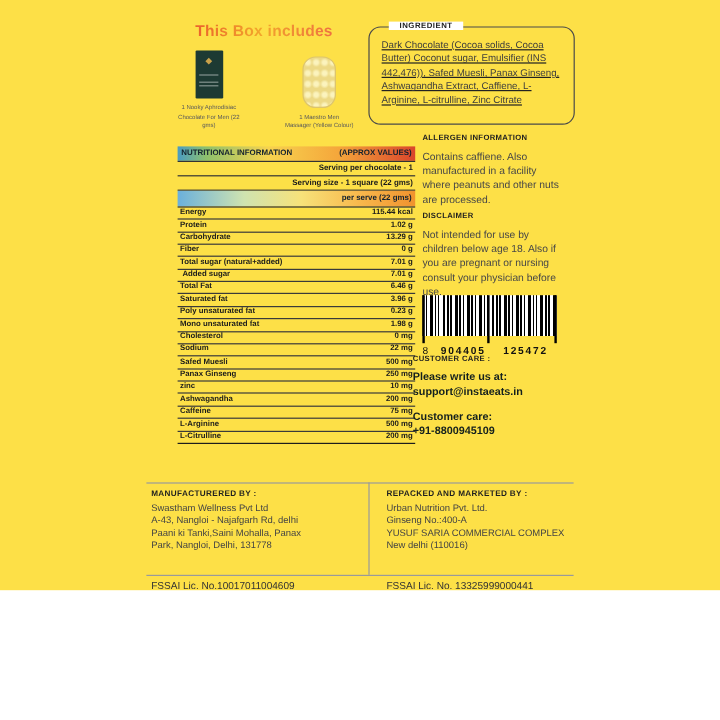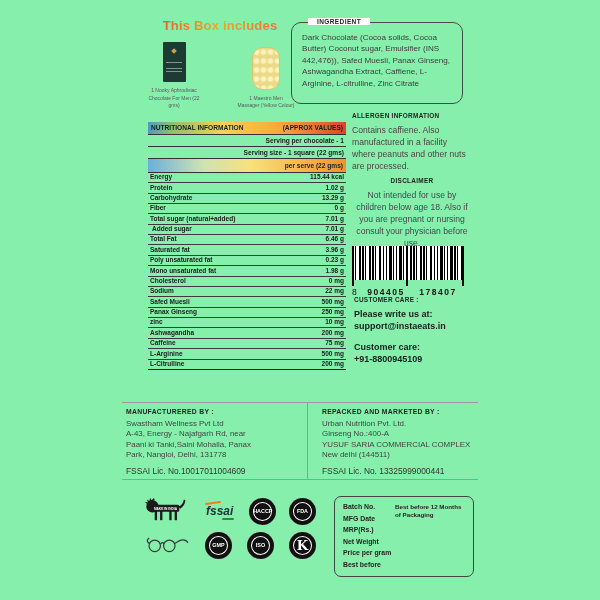--- a/index.html
+++ b/index.html
@@ -1,16 +1,16 @@
 <!DOCTYPE html>
 <html><head>
 <meta charset="utf-8">
 <style>
   html,body{margin:0;padding:0;background:#fff;}
-  .page{position:relative;width:600px;height:600px;background:#86efac;overflow:hidden;
+  .page{position:relative;width:600px;height:492px;background:#fde047;overflow:hidden;
         font-family:"Liberation Sans",sans-serif;color:#222;}
 
   
   .box-includes{position:absolute;left:138px;top:18px;width:164px;text-align:center;}
   .bi-title{font-size:13px;font-weight:bold;letter-spacing:.2px;color:#e8432c;}
   @supports ((-webkit-background-clip:text) or (background-clip:text)){
     .bi-title{background:linear-gradient(90deg,#e8432c 0%,#f2a52b 48%,#ed5a4a 100%);
       -webkit-background-clip:text;background-clip:text;color:transparent;}
   }
   .bi-items{display:flex;justify-content:center;gap:30px;margin-top:7px;align-items:flex-end;}
@@ -20,22 +20,22 @@
   .choc-box .gem{position:absolute;left:50%;top:7px;width:4px;height:4px;margin-left:-2px;
     background:#c9a24a;transform:rotate(45deg);}
   .choc-box .l1,.choc-box .l2,.choc-box .l3{position:absolute;left:15%;width:70%;height:1px;background:rgba(255,255,255,.45);}
   .choc-box .l1{top:20px}.choc-box .l2{top:26px}.choc-box .l3{top:29px}
   .massager{width:26px;height:41px;border-radius:11px;background-color:#ecd987;border:1px solid #ddc56c;
     background-image:radial-gradient(circle at 50% 45%, #fbf3bd 28%, rgba(0,0,0,0) 62%);
     background-size:7px 9px;}
   .bi-caption{margin-top:5px;font-size:5px;line-height:1.5;color:#5a5a5a;}
 
   
-  .ingredient-box{position:absolute;left:291px;top:22px;width:172px;height:82px;
-    border:1.5px solid #4a4a4a;border-radius:10px;box-sizing:border-box;padding:9px 8px 4px 10px;}
+  .ingredient-box{position:absolute;left:307px;top:22px;width:172px;height:82px;
+    border:1.5px solid #4a4a4a;border-radius:10px;box-sizing:border-box;padding:9px 8px 4px 10px;text-decoration:underline;}
   .ingredient-title{position:absolute;top:-5px;left:16px;background:#fff;padding:0 9px;
     font-size:6.5px;font-weight:bold;letter-spacing:.4px;color:#222;}
   .ingredient-text{font-size:8.1px;line-height:1.42;color:#3d3d3d;}
 
   
   .nutrition{position:absolute;left:148px;top:122px;width:198px;}
   .nt-header{display:flex;justify-content:space-between;align-items:center;
     background:linear-gradient(90deg,#4a9cc2 0%,#8dc06c 12%,#f7d34f 38%,#f5a63b 68%,#d9452b 100%);
     font-size:6.6px;font-weight:bold;color:#13212e;padding:2.4px 3px;border-bottom:1px solid #333;}
   .nt-serving{text-align:right;font-size:6.6px;font-weight:bold;color:#1c1c1c;
@@ -46,41 +46,41 @@
   .nt-rows{border-bottom:1.6px solid #1d1d1d;}
   .nt-row{display:flex;justify-content:space-between;font-size:6.5px;line-height:6.6px;
     font-weight:bold;color:#1b1b1b;padding:1.4px 2px;border-bottom:1px solid #3a3a3a;}
   .nt-row:last-child{border-bottom:none;}
   .nt-row .indent{padding-left:2px;}
 
   
   .small-head{font-size:6.4px;font-weight:bold;letter-spacing:.3px;color:#1f1f1f;margin:0 0 5px 0;}
   .side-text{font-size:8.6px;line-height:1.4;color:#474747;margin:0;}
   .allergen{position:absolute;left:352px;top:112px;width:120px;}
-  .disclaimer{position:absolute;left:352px;top:177px;width:120px;text-align:center;}
+  .disclaimer{position:absolute;left:352px;top:177px;width:120px;}
 
   .barcode{position:absolute;left:352px;top:246px;width:112px;}
   .barcode-bars{position:relative;height:34px;
     background:repeating-linear-gradient(90deg,#000 0 1.5px,#fff 1.5px 3px,#000 3px 4px,#fff 4px 6.6px,#000 6.6px 9px,#fff 9px 10.2px);}
   .guard{position:absolute;top:0;width:2px;height:40px;background:#000;}
   .g-l{left:0}.g-m{left:54px}.g-r{right:0}
   .barcode-digits{display:flex;margin-top:7px;font-size:8.5px;color:#111;}
   .barcode-digits .d0{width:8px;}
   .barcode-digits .grp{flex:1;text-align:center;letter-spacing:1.5px;font-weight:bold;}
 
-  .customer-care{position:absolute;left:354px;top:296px;width:120px;}
+  .customer-care{position:absolute;left:344px;top:296px;width:120px;}
   .cc-bold{font-size:9px;font-weight:bold;color:#14201e;line-height:1.35;margin:0;}
   .cc-gap{margin-top:9px;}
 
   
   .hline{position:absolute;left:122px;width:356px;height:1px;background:#9a9a9a;}
   .vline{position:absolute;left:307px;top:402px;width:1px;height:77px;background:#9a9a9a;}
   .addr-title{font-size:6.8px;font-weight:bold;letter-spacing:.3px;color:#1f1f1f;margin:0 0 4px 0;}
   .addr-line{display:block;font-size:7.9px;line-height:1.32;color:#444;}
-  .fssai-lic{font-size:8.4px;color:#333;margin-top:5px;}
+  .fssai-lic{font-size:8.4px;color:#333;margin-top:22px;}
   .manufactured{position:absolute;left:126px;top:408px;width:172px;}
   .repacked{position:absolute;left:322px;top:408px;width:152px;}
 
   
   .certs{position:absolute;left:144px;top:496px;width:172px;}
   .cert-row{display:flex;align-items:center;justify-content:space-between;height:30px;}
   .cert-row+.cert-row{margin-top:4px;}
   .badge{width:27px;height:27px;border-radius:50%;background:#111;color:#fff;
     display:flex;align-items:center;justify-content:center;font-weight:bold;font-size:5.4px;
     box-shadow:inset 0 0 0 4px #111, inset 0 0 0 5px #fff;}
@@ -238,51 +238,51 @@
 
   <div class="barcode">
     <div class="barcode-bars">
       <span class="guard g-l"></span>
       <span class="guard g-m"></span>
       <span class="guard g-r"></span>
     </div>
     <div class="barcode-digits">
       <span class="d0">8</span>
       <span class="grp">904405</span>
-      <span class="grp">178407</span>
+      <span class="grp">125472</span>
     </div>
   </div>
 
   <div class="customer-care">
     <p class="small-head">CUSTOMER CARE :</p>
     <p class="cc-bold">Please write us at:</p>
     <p class="cc-bold">support@instaeats.in</p>
     <p class="cc-bold cc-gap">Customer care:</p>
     <p class="cc-bold">+91-8800945109</p>
   </div>
 
   <div class="hline" style="top:402px;"></div>
   <div class="vline"></div>
   <div class="hline" style="top:479px;"></div>
 
   <div class="manufactured">
     <p class="addr-title">MANUFACTURERED BY :</p>
     <span class="addr-line">Swastham Wellness Pvt Ltd</span>
-    <span class="addr-line">A-43, Energy - Najafgarh Rd, near</span>
+    <span class="addr-line">A-43, Nangloi - Najafgarh Rd, delhi</span>
     <span class="addr-line">Paani ki Tanki,Saini Mohalla, Panax</span>
     <span class="addr-line">Park, Nangloi, Delhi, 131778</span>
     <div class="fssai-lic">FSSAI Lic. No.10017011004609</div>
   </div>
 
   <div class="repacked">
     <p class="addr-title">REPACKED AND MARKETED BY :</p>
     <span class="addr-line">Urban Nutrition Pvt. Ltd.</span>
     <span class="addr-line">Ginseng No.:400-A</span>
     <span class="addr-line">YUSUF SARIA COMMERCIAL COMPLEX</span>
-    <span class="addr-line">New delhi (144511)</span>
+    <span class="addr-line">New delhi (110016)</span>
     <div class="fssai-lic">FSSAI Lic. No. 13325999000441</div>
   </div>
 
   <div class="certs">
     <div class="cert-row">
       <svg class="lion" width="46" height="28" viewBox="0 0 60 36">
         <circle cx="11" cy="12" r="8" fill="#1a1a1a"></circle>
         <path d="M4 9 l-3 -3 4 1 -1 -4 3 2 1 -4 2 3 3 -3 1 3" fill="#1a1a1a"></path>
         <rect x="10" y="10" width="36" height="9" rx="2" fill="#1a1a1a"></rect>
         <path d="M45 12 q6 -2 7 -9 l2 1 q-1 8 -7 11 z" fill="#1a1a1a"></path>

